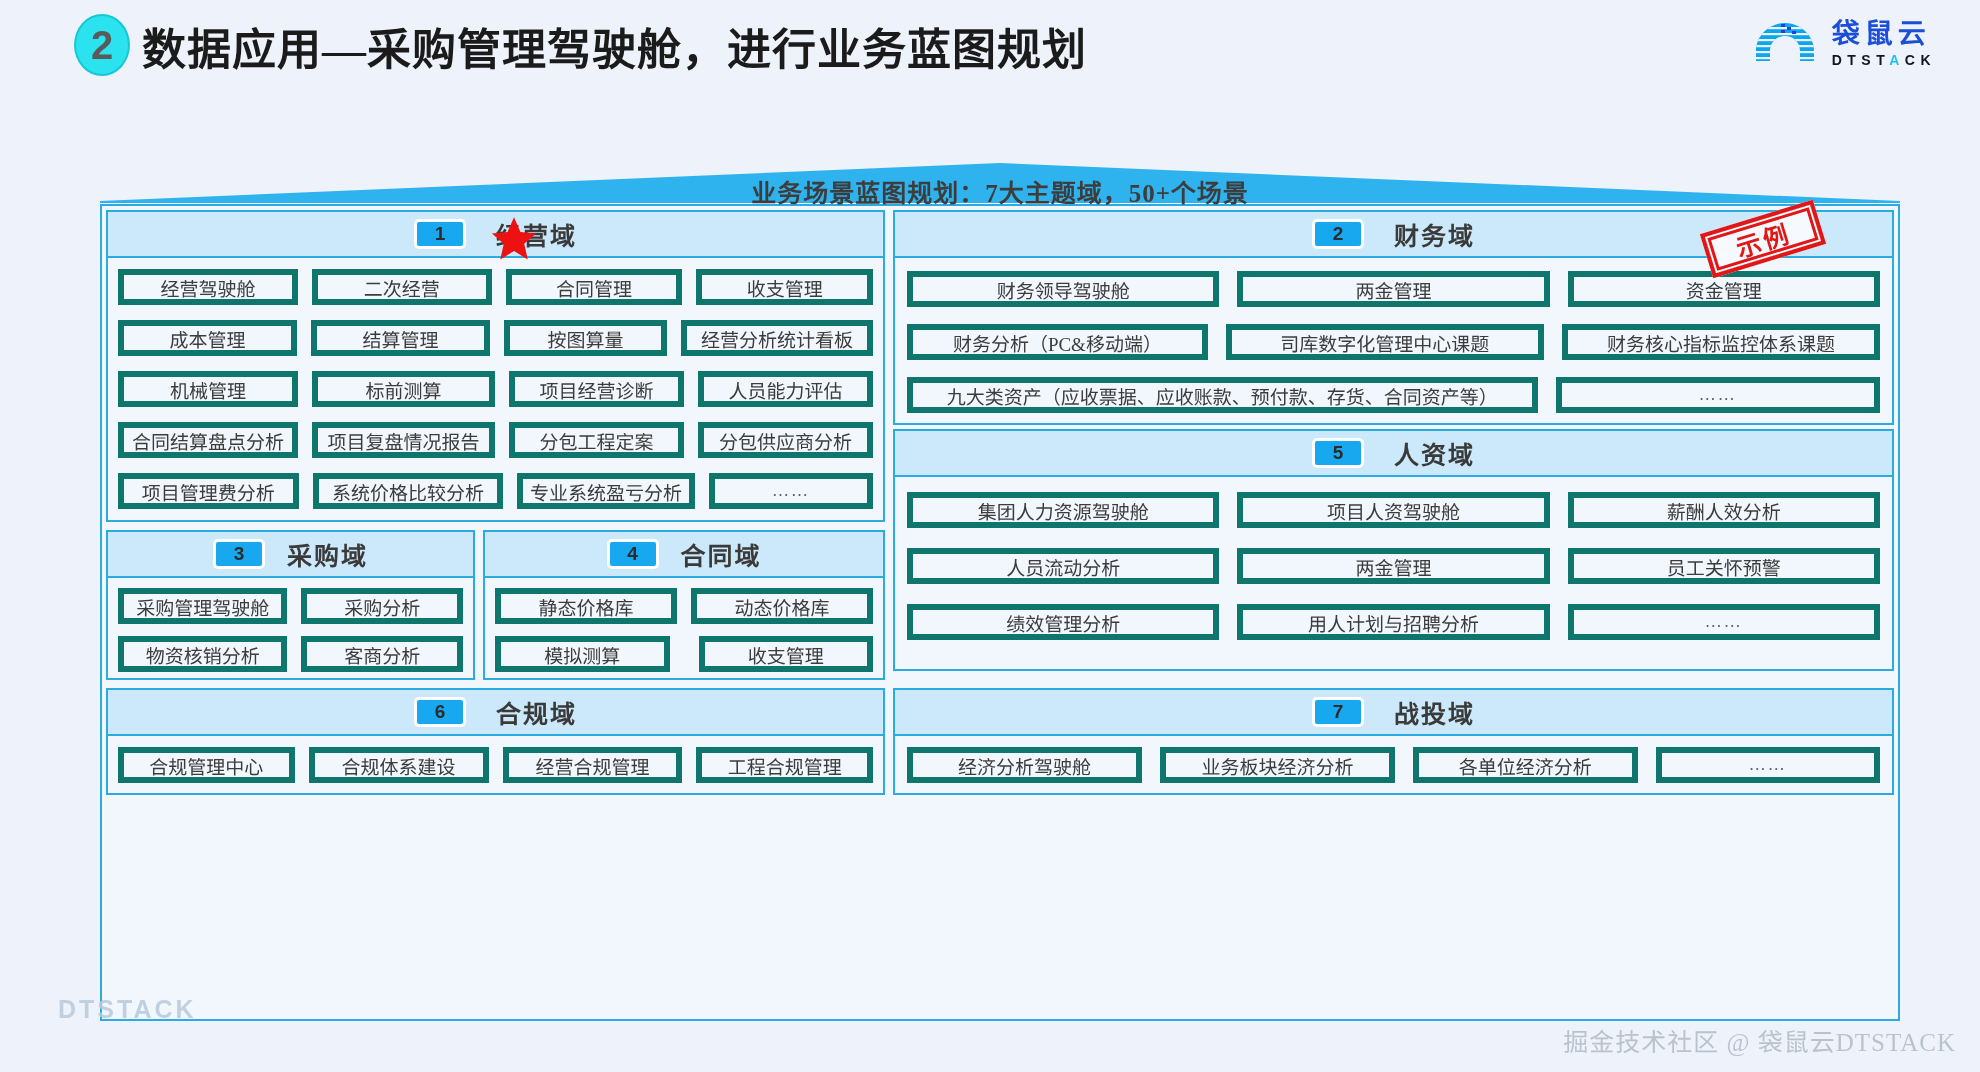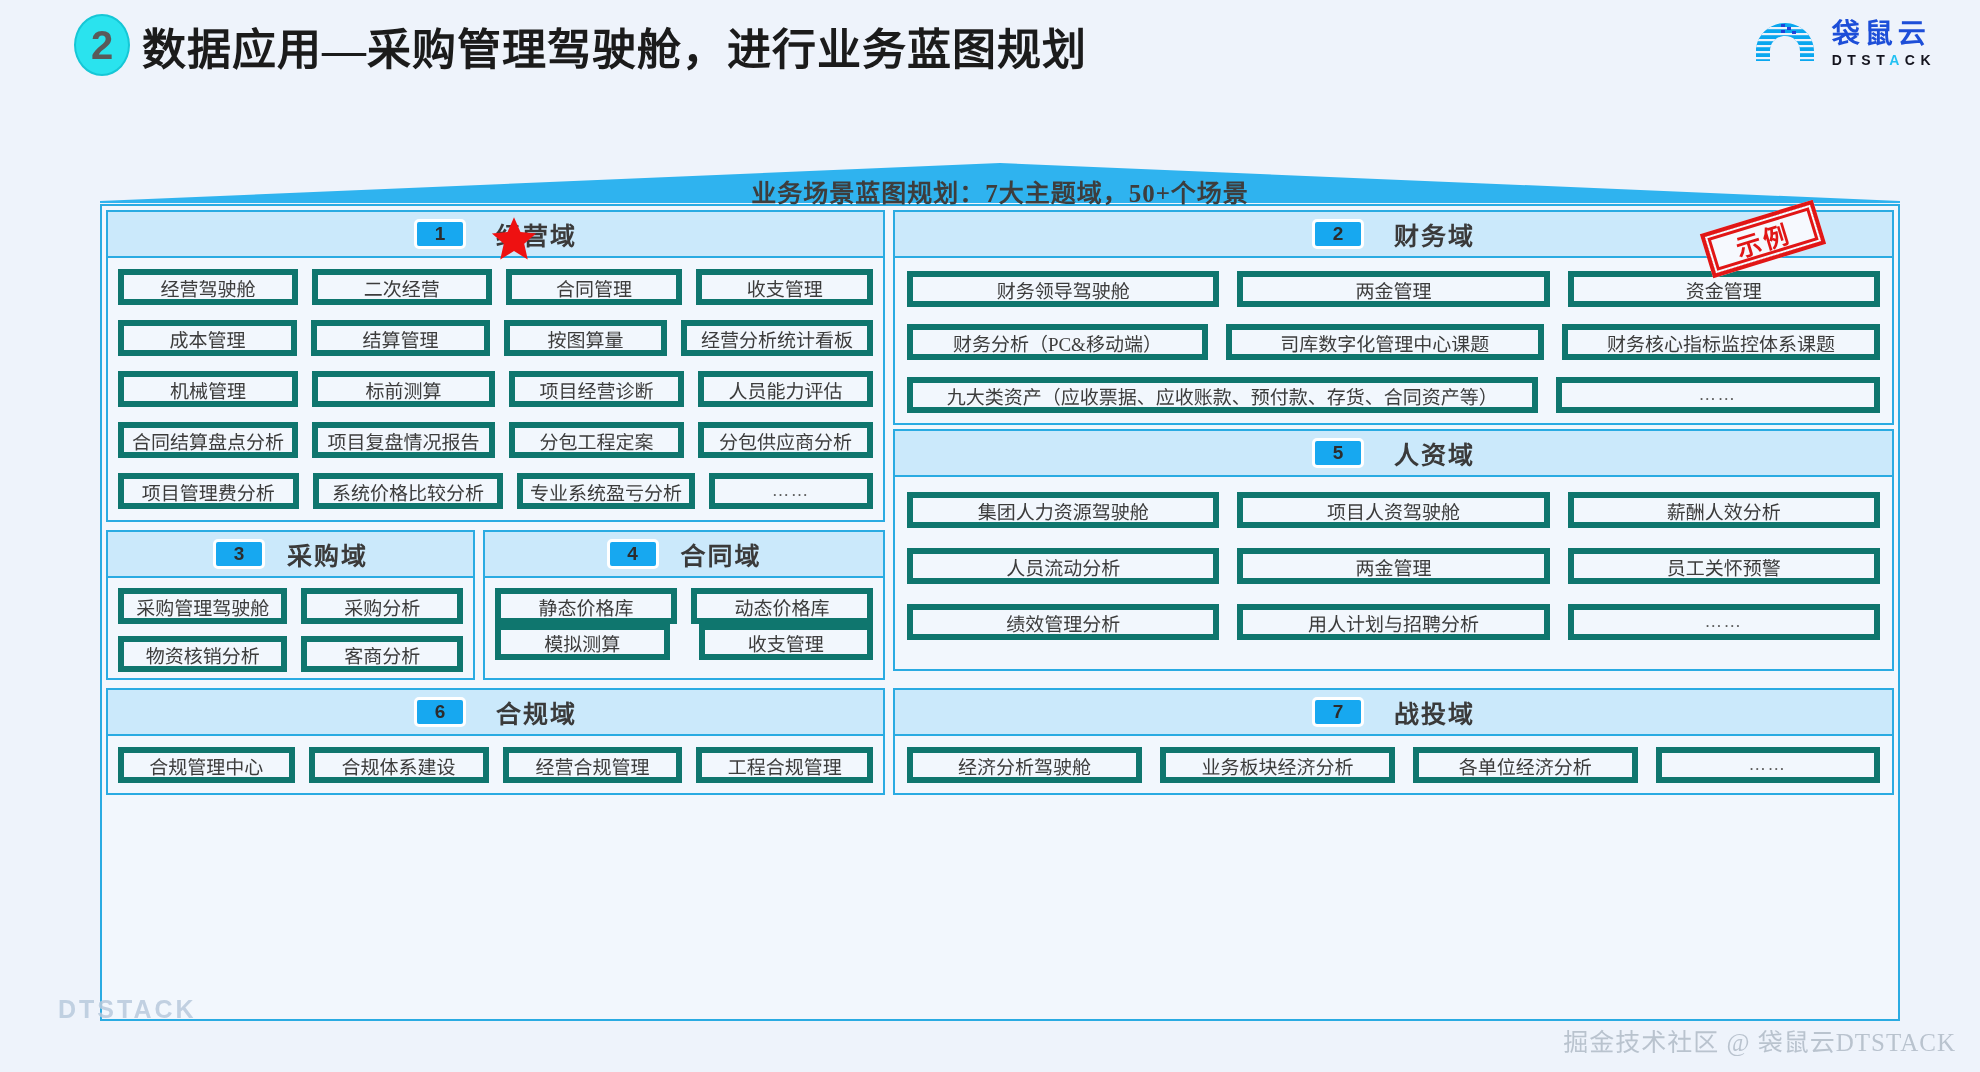--- a/index.html
+++ b/index.html
@@ -347,21 +347,21 @@
             </div>
           </div>
         </div>
 
         <div class="domain-card" style="width:404px;">
           <div class="domain-head" style="gap:22px;">
             <span class="domain-num">4</span>
             <span class="domain-name">合同域</span>
           </div>
           <div class="tile-area" style="padding:10px 10px 4px 10px;">
-            <div class="tile-row" style="margin-bottom:0;">
+            <div class="tile-row" style="margin-bottom:12px;">
               <div class="tile" style="flex:1">静态价格库</div>
               <div class="tile" style="flex:1">动态价格库</div>
             </div>
             <div class="tile-row" style="margin-bottom:2px;gap:29px;">
               <div class="tile" style="flex:1">模拟测算</div>
               <div class="tile" style="flex:1">收支管理</div>
             </div>
           </div>
         </div>
       </div>

